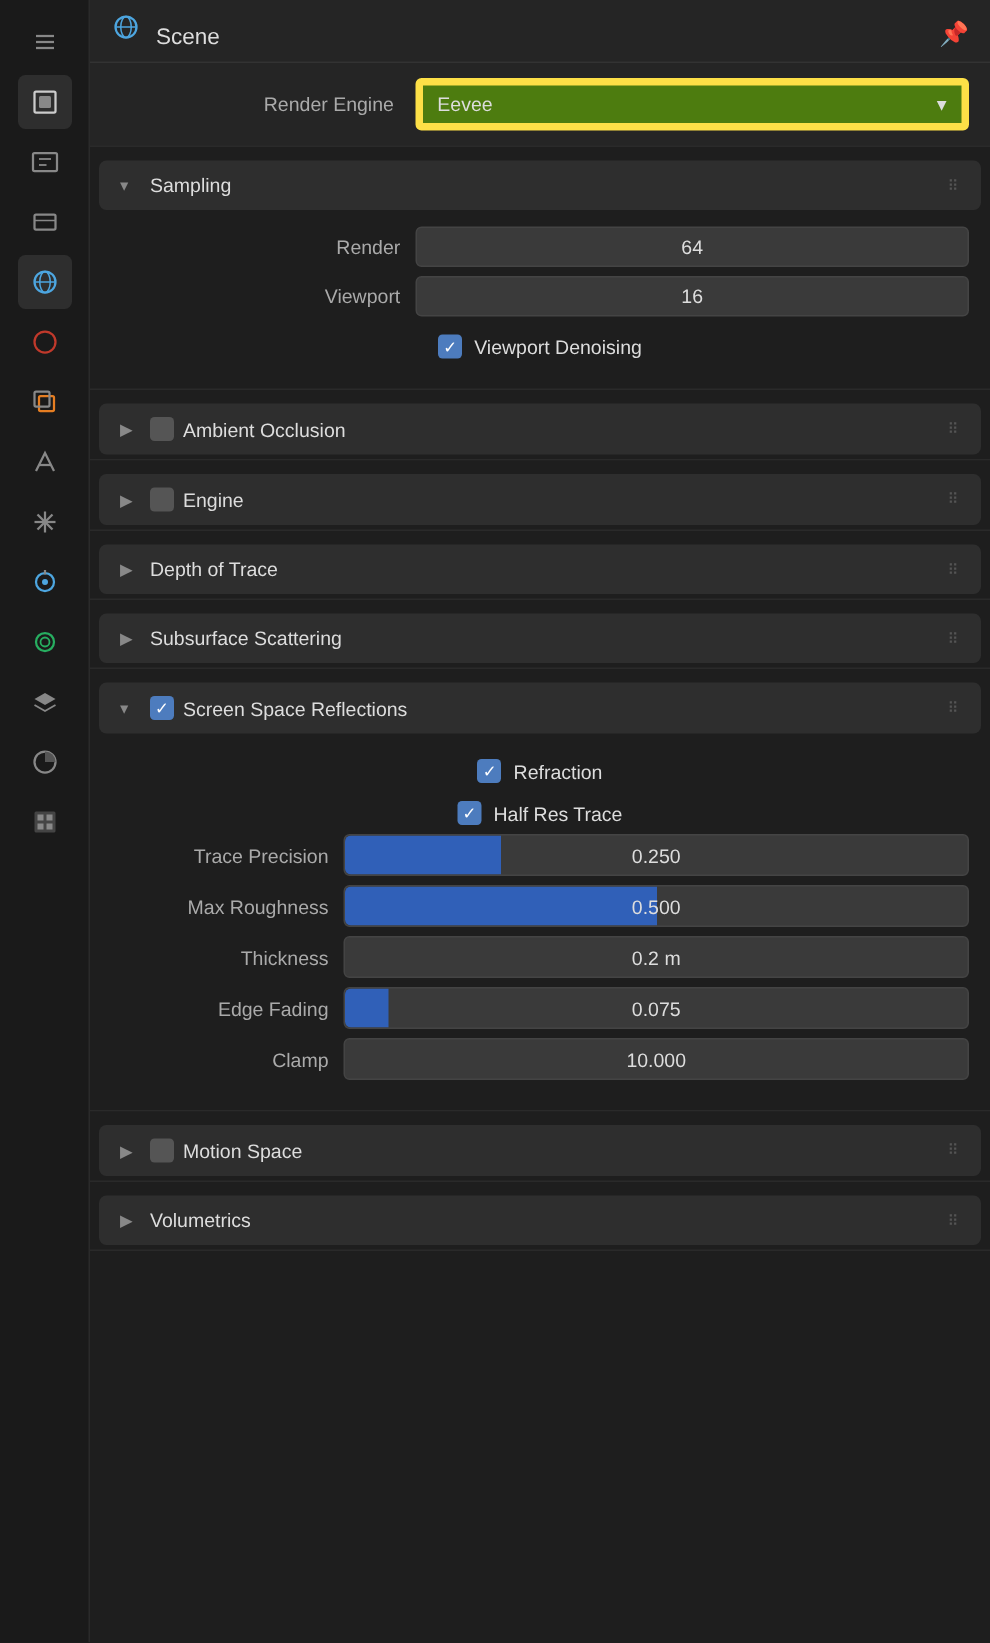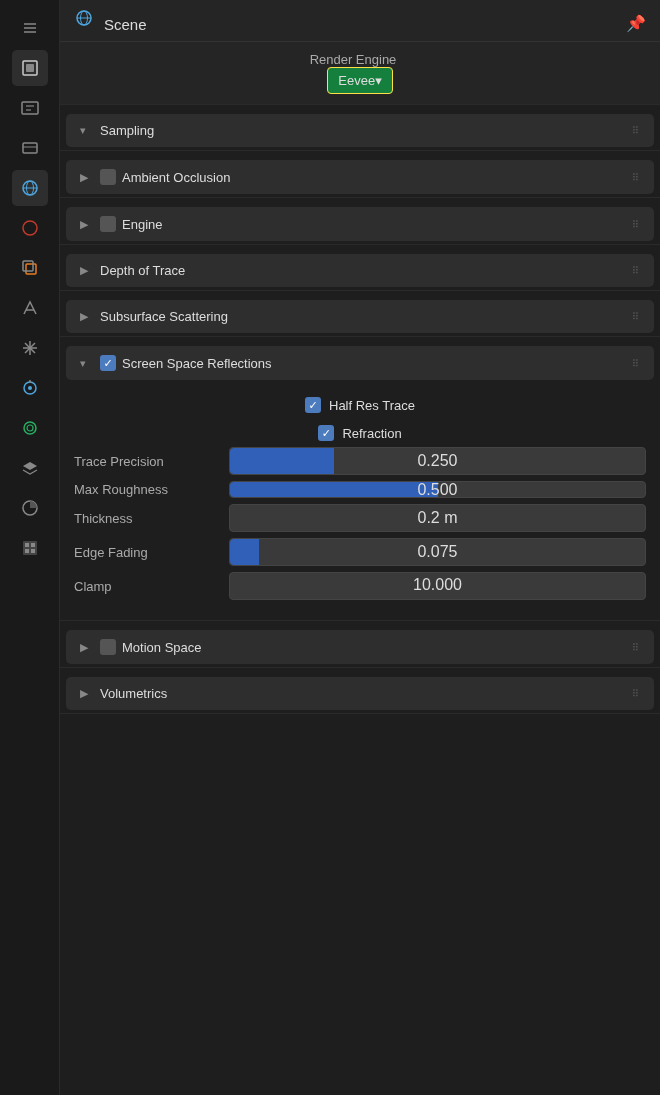--- a/index.html
+++ b/index.html
@@ -69,33 +69,32 @@
       cursor: pointer;
     }
 
     
     .render-engine-row {
       display: flex;
       align-items: center;
       padding: 10px 14px;
       background: #252525;
       border-bottom: 1px solid #2a2a2a;
-      flex-direction: column;
     }
     .render-engine-label {
       color: #aaa;
       font-size: 13px;
       flex: 1;
       text-align: right;
       padding-right: 14px;
     }
     .render-engine-select {
       flex: 1.8;
-      background: #15803d;
-      border: 1px solid #fde047;
+      background: #4d7c0f;
+      border: 5px solid #fde047;
       border-radius: 4px;
       color: #ddd;
       padding: 5px 10px;
       font-size: 13px;
       display: flex;
       align-items: center;
       justify-content: space-between;
       cursor: pointer;
     }
 
@@ -216,34 +215,34 @@
     
     .ssr-row {
       display: flex;
       align-items: center;
       margin-bottom: 6px;
     }
 
     .ssr-label {
       color: #aaa;
       font-size: 13px;
-      text-align: left;
+      text-align: right;
       width: 155px;
       padding-right: 10px;
       flex-shrink: 0;
     }
 
     .ssr-field {
       flex: 1;
       background: #3a3a3a;
       border: 1px solid #444;
       border-radius: 4px;
       color: #ddd;
       padding: 5px 10px;
-      font-size: 16px;
+      font-size: 13px;
       text-align: center;
       position: relative;
       overflow: hidden;
     }
 
     .ssr-field-bar {
       position: absolute;
       left: 0; top: 0; bottom: 0;
       background: #3060b8;
       border-radius: 4px 0 0 4px;
@@ -392,20 +391,36 @@
   </div>
 
   <div class="divider-space"></div>
 
   <div class="panel">
     <div class="panel-header">
       <span class="panel-arrow">▾</span>
       <span class="panel-title">Sampling</span>
       <span class="panel-dots">⠿</span>
     </div>
+    <div class="panel-body">
+      <div class="field-row">
+        <span class="field-label">Render</span>
+        <div class="field-value">64</div>
+      </div>
+      <div class="field-row">
+        <span class="field-label">Viewport</span>
+        <div class="field-value">16</div>
+      </div>
+      <div class="checkbox-row">
+        <div class="checkbox">
+            <span class="checkmark"></span>
+          </div>
+        <span class="checkbox-label">Viewport Denoising</span>
+      </div>
+    </div>
   </div>
 
   <div class="divider-space"></div>
 
   <div class="panel">
     <div class="panel-header">
       <span class="panel-arrow">▶</span>
       <div class="panel-toggle-grey"></div>
       <span class="panel-title">Ambient Occlusion</span>
       <span class="panel-dots">⠿</span>
@@ -453,44 +468,44 @@
         </div>
       <span class="panel-title">Screen Space Reflections</span>
       <span class="panel-dots">⠿</span>
     </div>
     <div class="panel-body">
 
       <div class="checkbox-row">
         <div class="checkbox">
             <span class="checkmark"></span>
           </div>
-        <span class="checkbox-label">Half Res Trace</span>
+        <span class="checkbox-label">Refraction</span>
       </div>
 
       <div class="checkbox-row">
         <div class="checkbox">
             <span class="checkmark"></span>
           </div>
-        <span class="checkbox-label">Refraction</span>
+        <span class="checkbox-label">Half Res Trace</span>
       </div>
 
       <div class="ssr-row">
         <span class="ssr-label">Trace Precision</span>
         <div class="ssr-field-wrapper">
           <div class="ssr-field" style="display:flex; align-items:center; height:28px; padding:0;">
             <div class="ssr-field-bar" style="width:25%;"></div>
             <span class="ssr-field-text" style="width:100%; text-align:center;">0.250</span>
           </div>
         </div>
       </div>
 
       <div class="ssr-row">
         <span class="ssr-label">Max Roughness</span>
         <div class="ssr-field-wrapper">
-          <div class="ssr-field" style="display:flex; align-items:center; height:17px; padding:0;">
+          <div class="ssr-field" style="display:flex; align-items:center; height:28px; padding:0;">
             <div class="ssr-field-bar" style="width:50%;"></div>
             <span class="ssr-field-text" style="width:100%; text-align:center;">0.500</span>
           </div>
         </div>
       </div>
 
       <div class="ssr-row">
         <span class="ssr-label">Thickness</span>
         <div class="ssr-field-wrapper">
           <div class="ssr-field" style="height:28px; display:flex; align-items:center; justify-content:center;">

